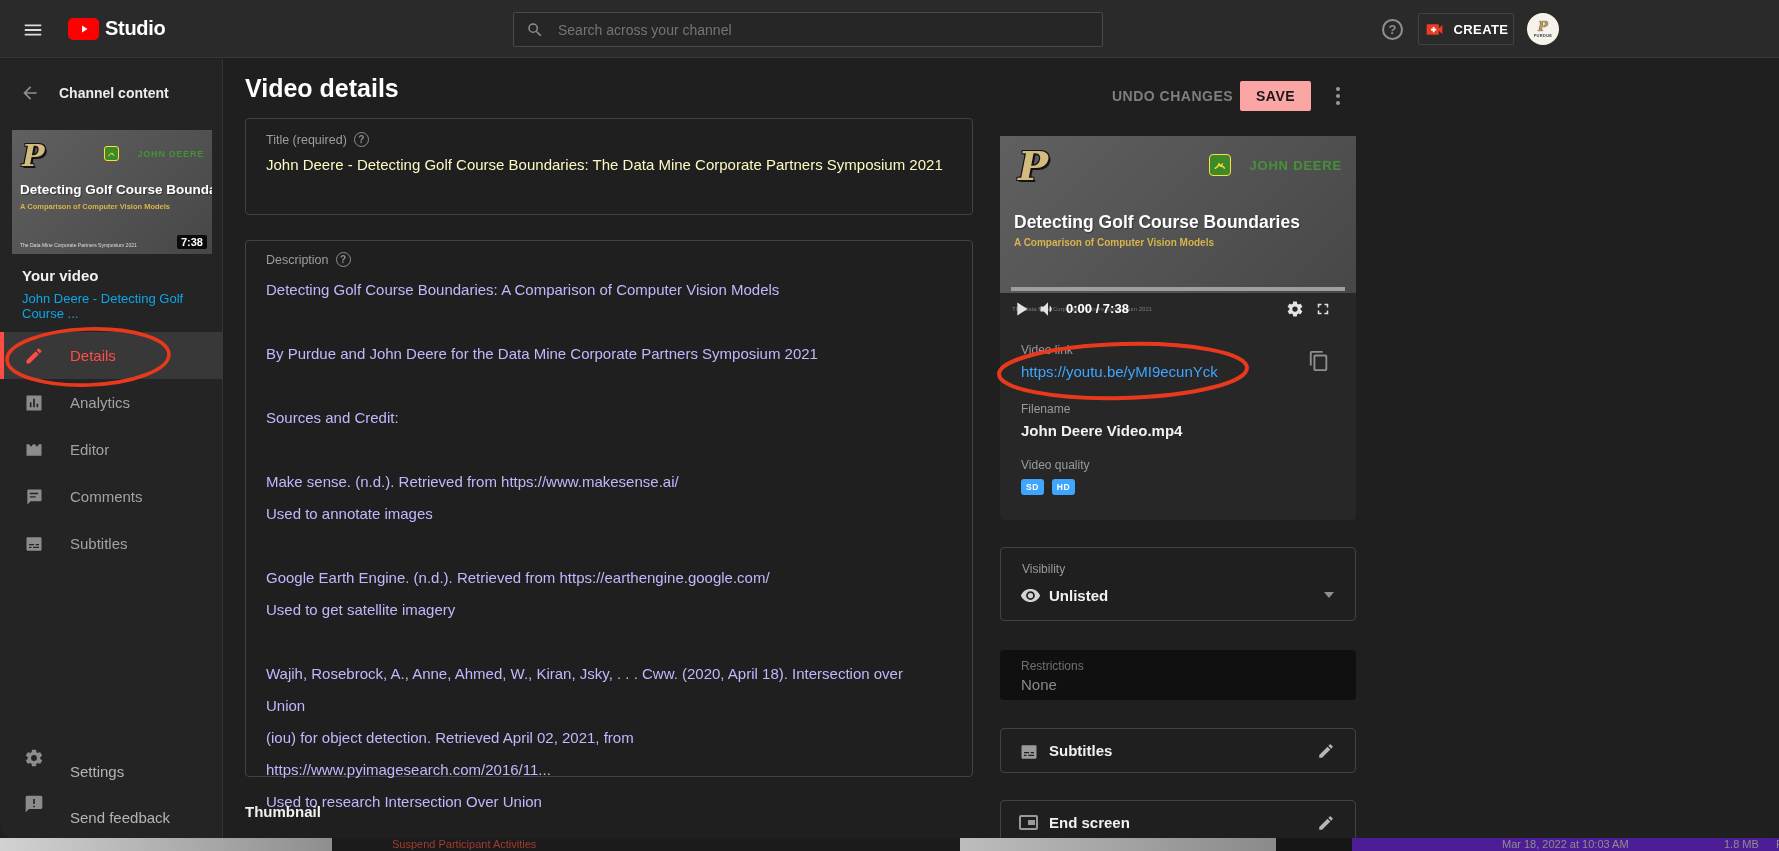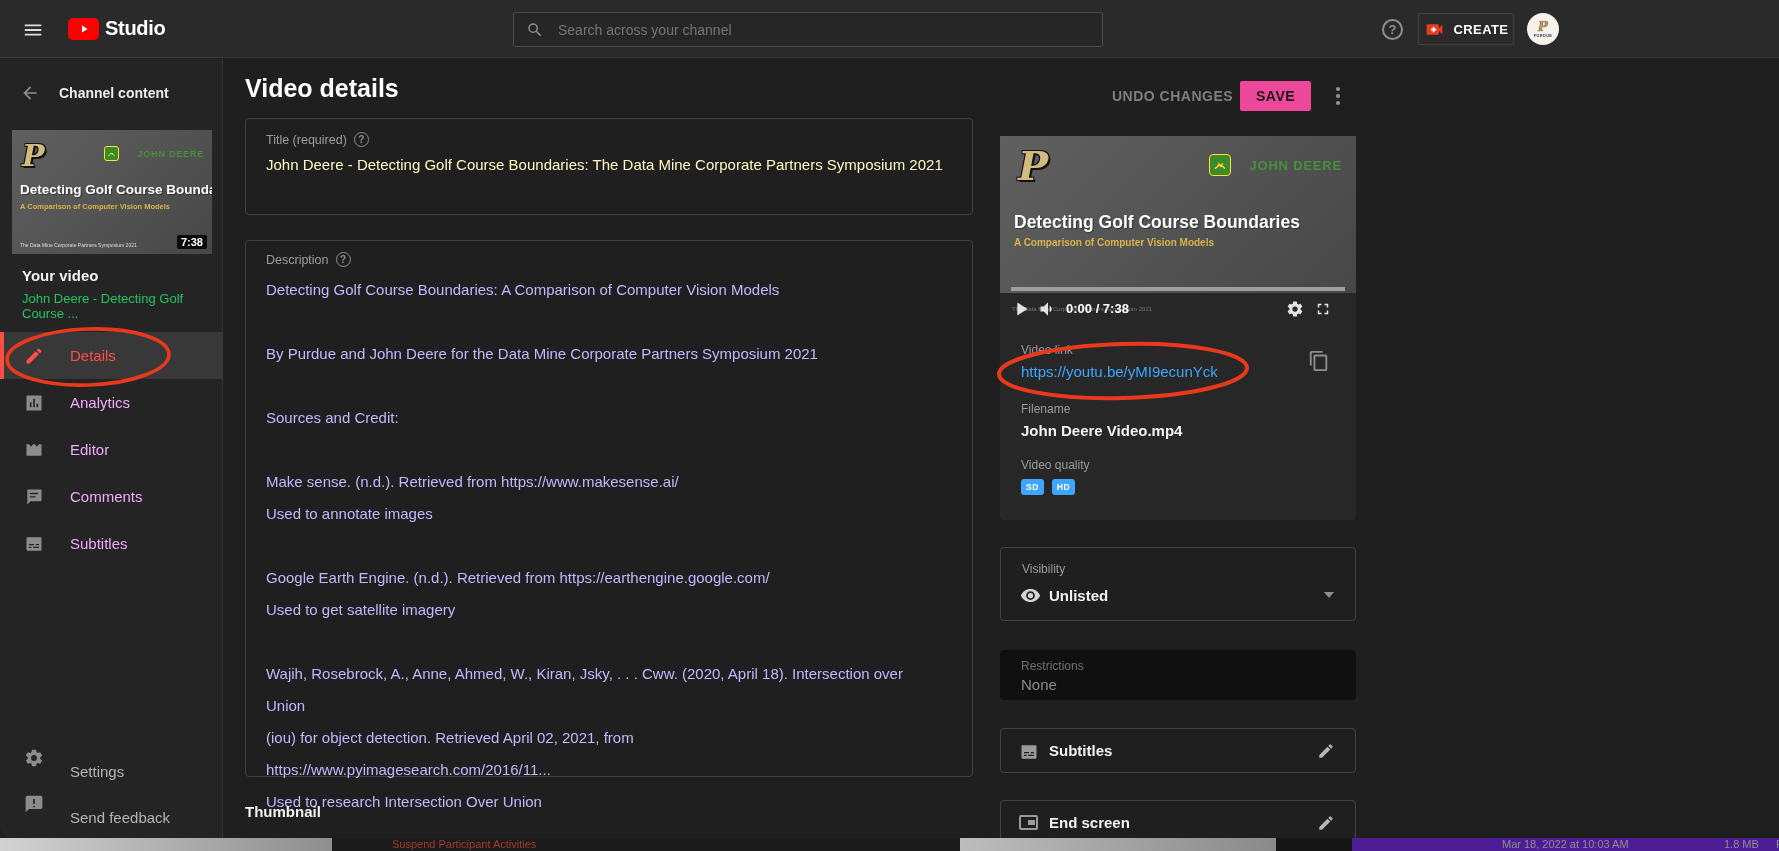--- a/index.html
+++ b/index.html
@@ -59,38 +59,38 @@
   .side-thumb .p-logo { position:absolute; left:10px; top:8px; font-size:30px; }
   .side-thumb .jd { right:8px; top:16px; }
   .side-thumb .jd-badge { width:15px; height:15px; border-radius:3px; }
   .side-thumb .jd-text { font-size:9px; }
   .side-thumb .art-title { left:8px; top:52px; font-size:13.5px; }
   .side-thumb .art-sub { left:8px; top:72px; font-size:7.5px; }
   .side-thumb .art-foot { left:8px; bottom:6px; font-size:5px; opacity:.9; }
   .duration-badge { position:absolute; right:5px; bottom:5px; background:rgba(0,0,0,.85); color:#fff; font-size:11px; font-weight:bold; padding:1px 4px; border-radius:2px; }
 
   .your-video { position:absolute; left:22px; top:208px; font-size:15px; font-weight:bold; color:#f1f1f1; }
-  .video-short { position:absolute; left:22px; top:232px; font-size:13px; color:#22c55e; }
+  .video-short { position:absolute; left:22px; top:232px; font-size:13px; color:#0ea5e9; }
 
   .nav { position:absolute; left:0; top:273px; width:223px; }
-  .nav-item { position:relative; height:47px; display:flex; align-items:center; cursor:pointer; color:#f0abfc; }
+  .nav-item { position:relative; height:47px; display:flex; align-items:center; cursor:pointer; color:#a3a3a3; }
   .nav-item svg { position:absolute; left:24px; width:20px; height:20px; color:#8c8c8c; }
   .nav-item .nav-label { position:absolute; left:70px; font-size:15px; }
   .nav-item.active { background:#383838; color:#ff4e45;padding-left:28px; }
   .nav-item.active svg { color:#ff4e45; }
   .nav-item.active::before { content:""; position:absolute; left:0; top:0; width:4px; height:100%; background:#ff4e45; }
   .side-footer-item { position:absolute; left:0; width:223px; height:44px; display:flex; align-items:center; cursor:pointer; color:#b5b5b5; }
   .side-footer-item svg { position:absolute; left:24px; width:20px; height:20px; color:#8c8c8c; }
   .side-footer-item .nav-label { position:absolute; left:70px; font-size:15px;margin-top:27px; }
   #settings-row { top:677px; } #feedback-row { top:723px; }
 
   
   .page-title { position:absolute; left:245px; top:74px; font-size:25px; font-weight:bold; color:#fff; }
   .undo-btn { position:absolute; left:1112px; top:88px; font-size:14px; font-weight:bold; color:#7f7f7f; letter-spacing:0.5px; cursor:pointer; }
-  .save-btn { position:absolute; left:1240px; top:81px; background:#ec4899; color:#191919; border:none; font-family:inherit; font-size:14px; font-weight:bold; letter-spacing:0.5px; padding:7px 16px; border-radius:2px; cursor:pointer; }
+  .save-btn { position:absolute; left:1240px; top:81px; background:#fca5a5; color:#191919; border:none; font-family:inherit; font-size:14px; font-weight:bold; letter-spacing:0.5px; padding:7px 16px; border-radius:2px; cursor:pointer; }
   .kebab { position:absolute; left:1329px; top:83px; width:18px; height:26px; display:flex; flex-direction:column; align-items:center; justify-content:center; gap:3px; cursor:pointer; }
   .kebab i { width:4px; height:4px; border-radius:50%; background:#9a9a9a; }
 
   .field-box { position:absolute; border:1px solid #424242; border-radius:4px; background:transparent; }
   #title-box { left:245px; top:118px; width:728px; height:97px; }
   #desc-box  { left:245px; top:240px; width:728px; height:537px; }
   .field-label-row { position:absolute; left:20px; display:flex; align-items:center; gap:7px; }
   .field-label { font-size:12.5px; color:#9e9e9e; }
   .q-icon { width:15px; height:15px; border:1.6px solid #8f8f8f; border-radius:50%; color:#8f8f8f; font-size:10px; font-weight:bold; display:inline-flex; align-items:center; justify-content:center; }
   #title-box .field-label-row { top:13px; }

